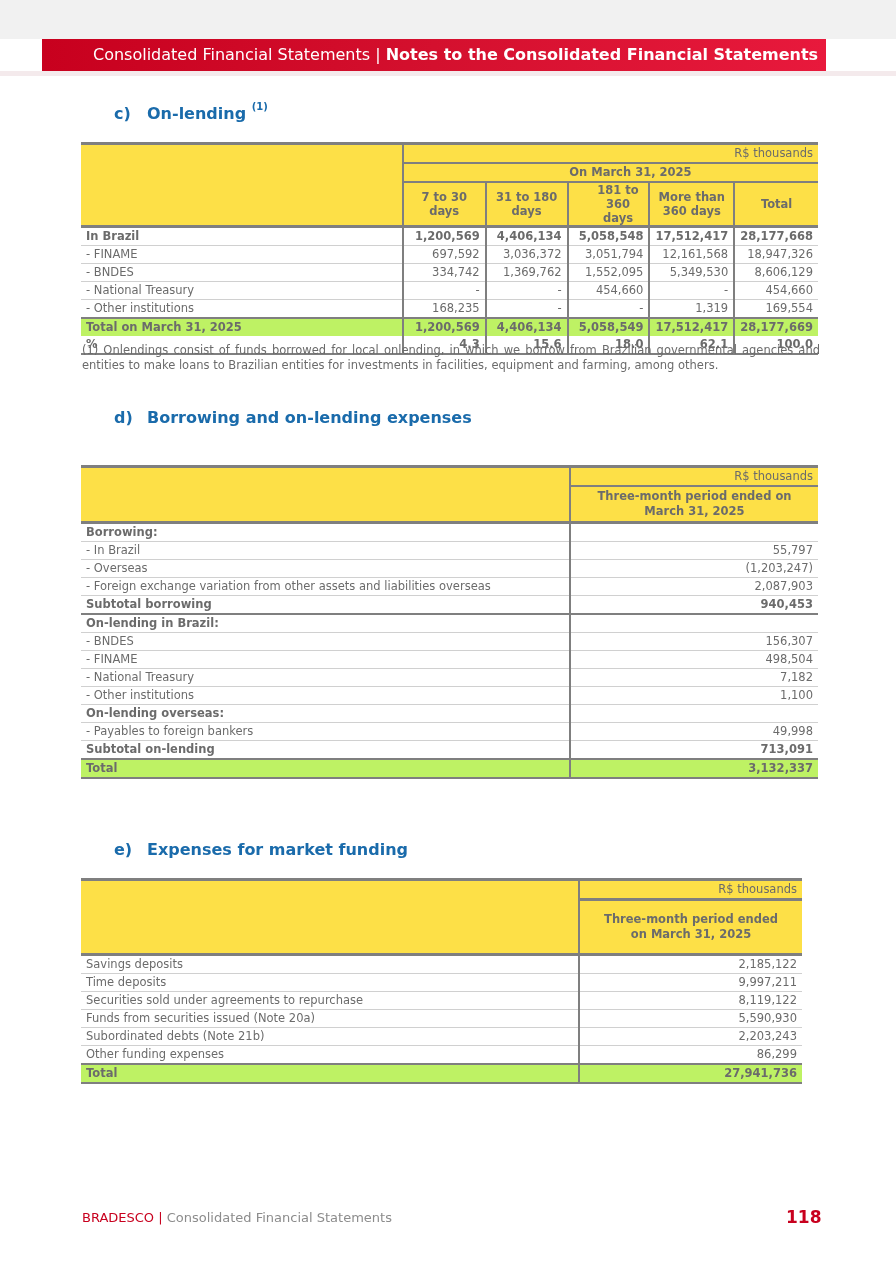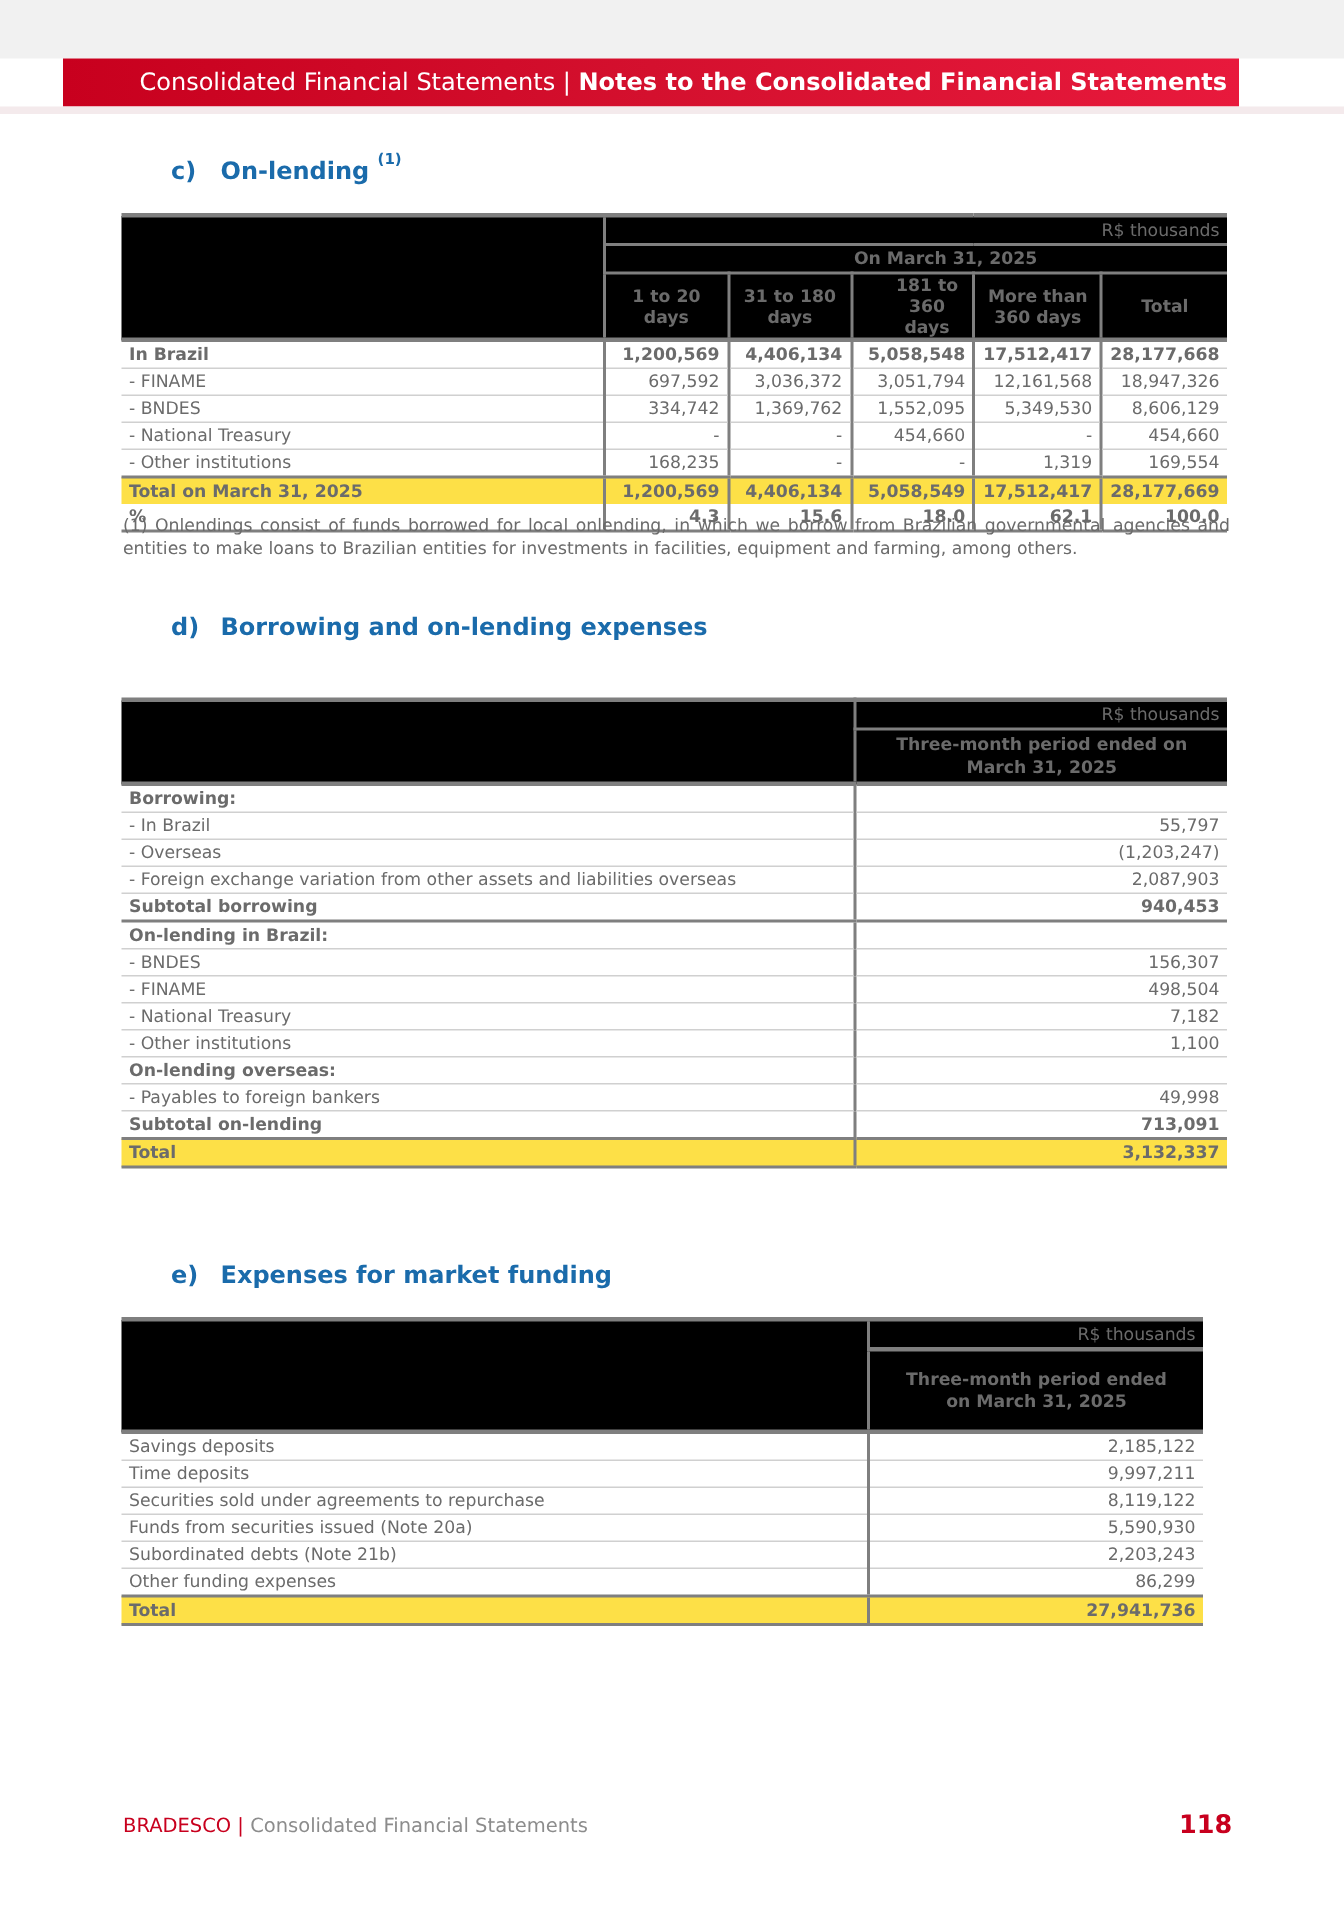--- a/index.html
+++ b/index.html
@@ -11,23 +11,23 @@
             color:#fff; font-size:16px; line-height:32px;margin-left:42px; }
   .banner .inner { position:absolute; left:51px; top:0; white-space:nowrap; }
   .banner .b { font-weight:bold; }
   .belowbanner { position:absolute; left:0; top:71px; width:896px; height:5px; background:#f4eaec; }
   .section-title { position:absolute; left:114px; color:#1a6bab; font-weight:bold; font-size:16px; }
   .section-title .letter { display:inline-block; width:33px; }
   .section-title sup { font-size:10px; font-weight:bold; vertical-align:top; position:relative; top:-3px; }
   table { border-collapse:collapse; position:absolute; font-size:11.5px; color:#6b6b6b; }
   td { padding:0 5px; height:17px; line-height:17px; white-space:nowrap; }
   .num { text-align:right; }
-  .hdr { background:#000000; }
+  .hdr { background:#fde047; }
   .bold { font-weight:bold; }
-  .gray-row td { background:#fde047; }
+  .gray-row td { background:#bef264; }
   .light-b td { border-bottom:1px solid #d0d0d0; }
   .vr { border-left:2px solid #7f7f7f; }
   .thick-bot td { border-bottom:2px solid #7f7f7f; }
   .center { text-align:center; }
   .footnote { position:absolute; left:82px; top:343px; width:738px; font-size:11.5px; line-height:15px; color:#6b6b6b; text-align:justify; }
   .footer { position:absolute; left:82px; top:1210px; font-size:13px; color:#8c8c8c; }
   .footer .brand { color:#c8001e; font-weight:normal; }
   .footer .sep { color:#c8001e; }
   .pagenum { position:absolute; left:786px; top:1207px; font-size:17px; color:#c8001e; font-weight:bold; }
 </style>
@@ -57,21 +57,21 @@
   </colgroup>
   <tbody>
       <tr style="border-top:3px solid #7f7f7f;">
     <td class="hdr" rowspan="3" style="border-bottom:3px solid #7f7f7f;"></td>
     <td class="hdr vr num" colspan="5" style="border-bottom:2px solid #7f7f7f;">R$ thousands</td>
   </tr>
   <tr>
     <td class="hdr vr center bold" colspan="5" style="border-bottom:2px solid #7f7f7f;padding-left:44px;">On March 31, 2025</td>
   </tr>
   <tr style="border-bottom:3px solid #7f7f7f;">
-    <td class="hdr vr center bold" style="height:30px; line-height:14px; white-space:normal;">1 to 20 days</td>
+    <td class="hdr vr center bold" style="height:30px; line-height:14px; white-space:normal;">7 to 30 days</td>
     <td class="hdr vr center bold" style="line-height:14px; white-space:normal;">31 to 180 days</td>
     <td class="hdr vr center bold" style="line-height:14px; white-space:normal;padding-left:24px;">181 to 360 days</td>
     <td class="hdr vr center bold" style="line-height:14px; white-space:normal;">More than 360 days</td>
     <td class="hdr vr center bold">Total</td>
   </tr>
   <tr class="light-b bold">
     <td>In Brazil</td>
     <td class="num vr">1,200,569</td>
     <td class="num vr">4,406,134</td>
     <td class="num vr">5,058,548</td>

